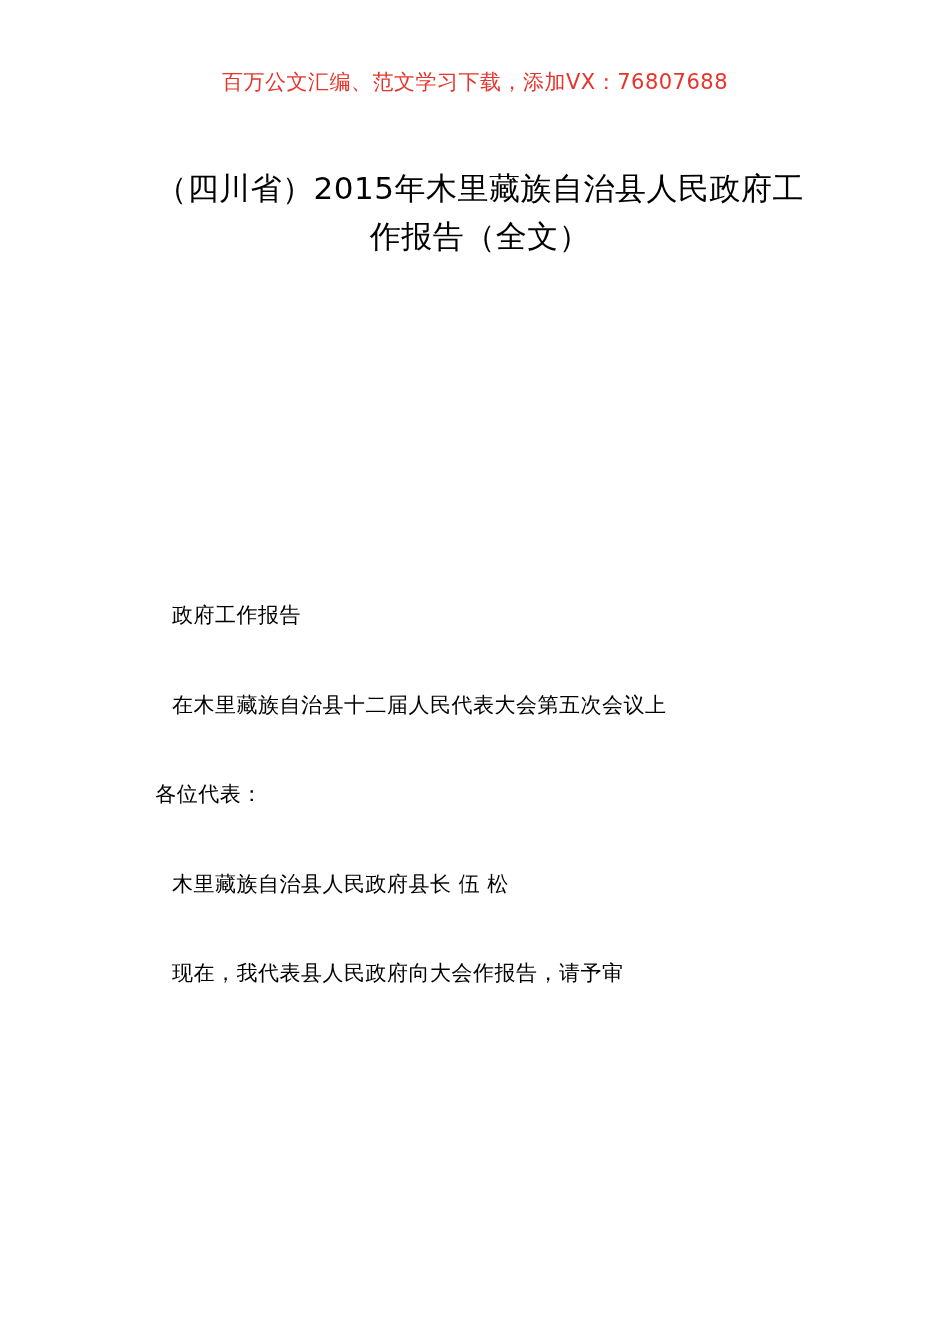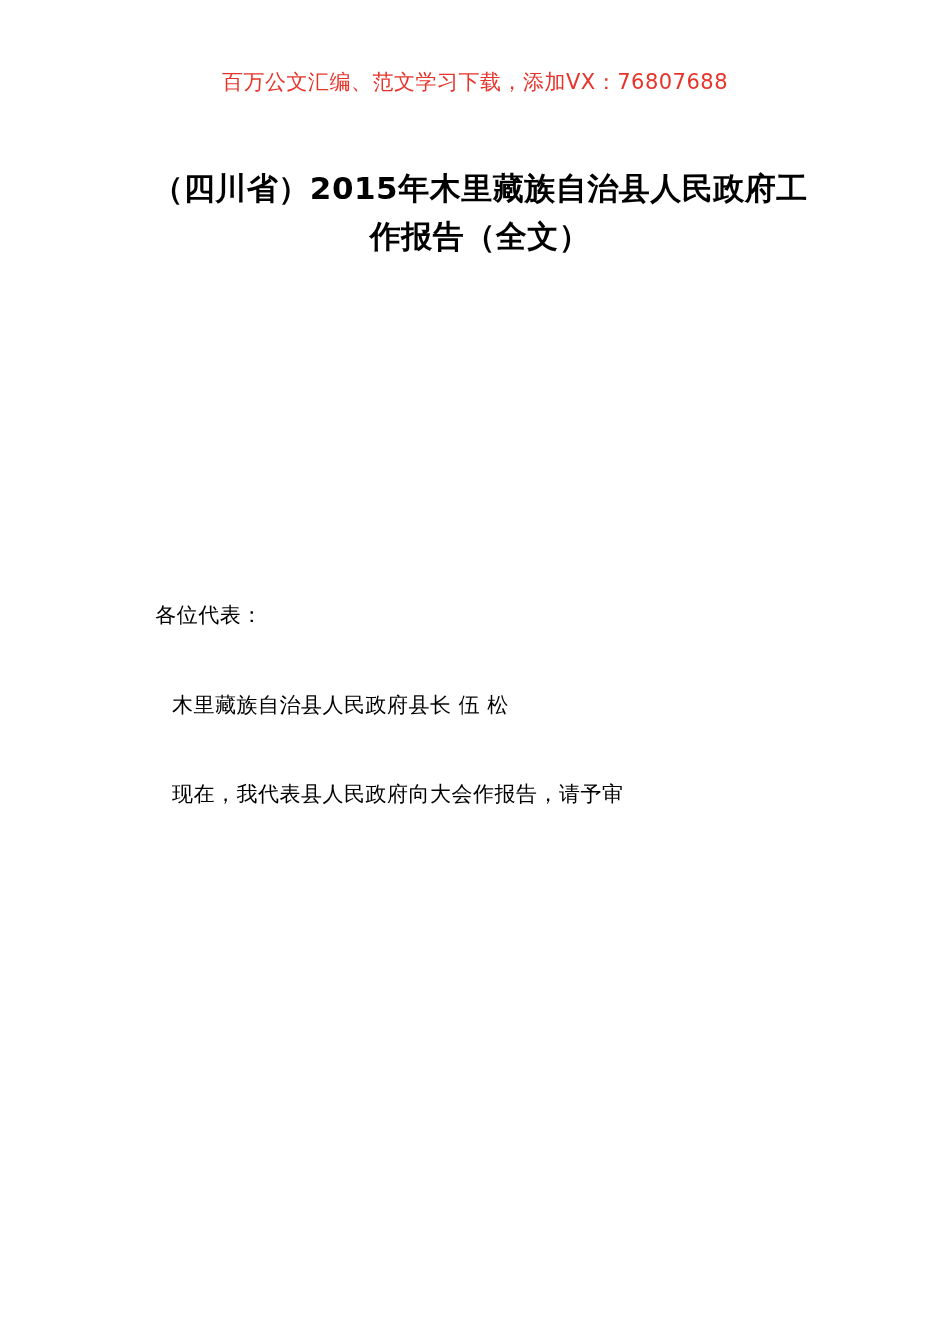--- a/index.html
+++ b/index.html
@@ -34,21 +34,21 @@
     font-family: "DejaVu Sans", "Liberation Sans", sans-serif;
     white-space: nowrap;
   }
   .doc-title {
     position: absolute;
     top: 143px;
     left: 150px;
     width: 660px;
     text-align: center;
     font-size: 31px;
-    font-weight: bold;
+    font-weight: normal;
     line-height: 1.55;
     letter-spacing: 0.5px;
     font-family: "DejaVu Sans", "Liberation Sans", sans-serif;
   }
   .body-block {
     position: absolute;
     top: 600px;
     left: 130px;
     width: 700px;
   }
@@ -70,18 +70,20 @@
 </head>
 <body>
 
 <div class="page">
 
   <div class="watermark">百万公文汇编、范文学习下载，添加VX：76807688</div>
 
   <h1 class="doc-title">（四川省）2015年木里藏族自治县人民政府工作报告（全文）</h1>
 
   <div class="body-block">
+    <p class="para">政府工作报告</p>
+    <p class="para">在木里藏族自治县十二届人民代表大会第五次会议上</p>
     <p class="para p-narrow-indent">各位代表：</p>
     <p class="para">木里藏族自治县人民政府县长 伍 松</p>
     <p class="para last">现在，我代表县人民政府向大会作报告，请予审</p>
   </div>
 
 </div>
 
 </body></html>

